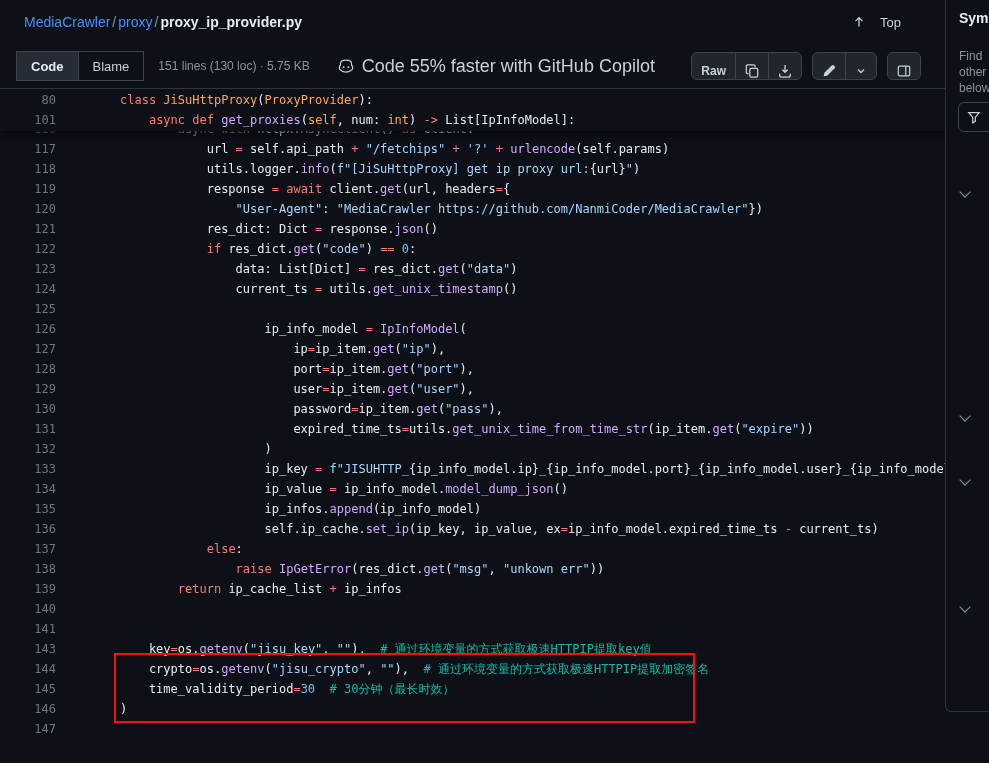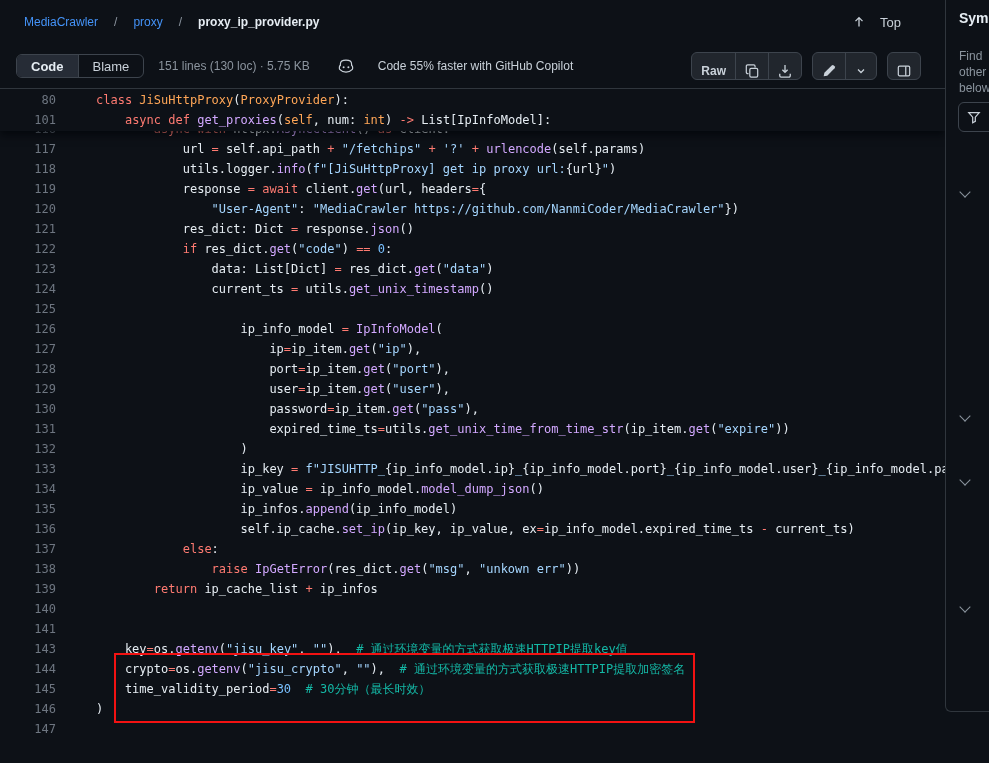--- a/index.html
+++ b/index.html
@@ -3,46 +3,46 @@
 <meta charset="utf-8">
 <style>
   *{margin:0;padding:0;box-sizing:border-box}
   html,body{background:#0d1117}
   body{font-family:"Liberation Sans",sans-serif}
   .page{position:relative;width:989px;height:763px;background:#0d1117;overflow:hidden;display:flex}
   .main{width:945px;flex:0 0 945px;display:flex;flex-direction:column;overflow:hidden}
 
   
   .topbar{height:44px;flex:none;display:flex;align-items:center;justify-content:space-between;padding:0 44px 0 24px}
-  .breadcrumb{display:flex;align-items:flex-start;gap:16px;font-size:12px}
+  .breadcrumb{display:flex;align-items:flex-start;gap:2px;font-size:14px}
   .crumb-link{color:#4493f8;text-decoration:none;cursor:pointer}
   .crumb-sep{color:#8b949e}
   .crumb-file{color:#e6edf3;font-weight:700}
   .top-btn{display:flex;align-items:center;gap:14px;background:none;border:none;color:#c9d1d9;font-size:13px;cursor:pointer;font-family:inherit}
 
   
   .toolbar{height:44px;flex:none;display:flex;align-items:center;padding:0 24px 0 16px;gap:14px}
-  .seg-control{display:flex;height:24px;border:1px solid #3d444d;border-radius:6px;overflow:hidden}
+  .seg-control{display:flex;height:30px;border:1px solid #3d444d;border-radius:0;overflow:hidden}
   .seg{display:flex;align-items:center;padding:0 14px;font-size:13px;color:#c9d1d9;background:none;border:none;cursor:pointer;font-family:inherit}
   .seg.active{background:#262c36;color:#e6edf3;font-weight:700;border-right:1px solid #3d444d}
   .file-stats{font-size:12px;color:#8b949e;white-space:nowrap}
-  .copilot{display:flex;align-items:center;gap:24px;font-size:12px;color:#c9d1d9;margin-left:14px;white-space:nowrap}
+  .copilot{display:flex;align-items:center;gap:8px;font-size:18px;color:#c9d1d9;margin-left:14px;white-space:nowrap}
   .toolbar-right{margin-left:auto;display:flex;align-items:center;gap:10px}
   .btn-group{display:flex;height:28px;border:1px solid #3d444d;border-radius:6px;background:#21262d;overflow:hidden}
   .btn-seg{display:flex;align-items:center;justify-content:center;padding:18px 9px;background:none;border:none;border-left:1px solid #3d444d;color:#c9d1d9;font-size:12px;font-weight:700;cursor:pointer;font-family:inherit}
   .btn-seg:first-child{border-left:none}
   .icon{display:inline-flex;align-items:center;justify-content:center;line-height:0}
 
   
   .code-panel{position:relative;flex:1;border-top:1px solid #30363d;overflow:hidden;font-family:"DejaVu Sans Mono",monospace;font-size:12px}
   .sticky{position:absolute;top:0;left:0;right:0;height:42px;padding-top:1px;background:#0d1117;z-index:5;box-shadow:0 4px 8px rgba(1,4,9,.7)}
   .lines{position:absolute;top:30px;left:0;right:0;z-index:1}
   .code-row{position:relative;display:flex;height:20px;line-height:20px;white-space:pre}
   .ln{flex:none;width:56px;text-align:right;color:#6e7681;cursor:pointer;user-select:none}
-  .code-text{margin-left:40px;color:#e6edf3}
+  .code-text{margin-left:64px;color:#e6edf3}
   .tok-k{color:#ff7b72}.tok-f{color:#d2a8ff}.tok-s{color:#a5d6ff}.tok-n{color:#79c0ff}
   .tok-c{color:#14b8a6}.tok-o{color:#ffa657}.tok-t{color:#e6edf3}
   .fold-chevron{position:absolute;left:70px;top:5px;width:7px;height:7px;border-right:1.6px solid #8b949e;border-bottom:1.6px solid #8b949e;transform:rotate(45deg);cursor:pointer}
   .annotation{position:absolute;left:114px;top:564px;width:581px;height:70px;border:2px solid #f21212;z-index:10;pointer-events:none}
 
   
   .sidebar{position:relative;width:44px;flex:0 0 44px;overflow:hidden}
   .sidebar-panel{position:absolute;left:0;top:0;width:60px;height:712px;border-left:1px solid #30363d;border-bottom:1px solid #30363d;border-bottom-left-radius:6px;background:#0d1117}
   .sb-title{position:absolute;top:10px;left:13px;font-size:14px;font-weight:700;color:#e6edf3;white-space:nowrap}
   .sb-desc{position:absolute;top:48px;left:13px;font-size:12px;line-height:16px;color:#8b949e;white-space:nowrap}

